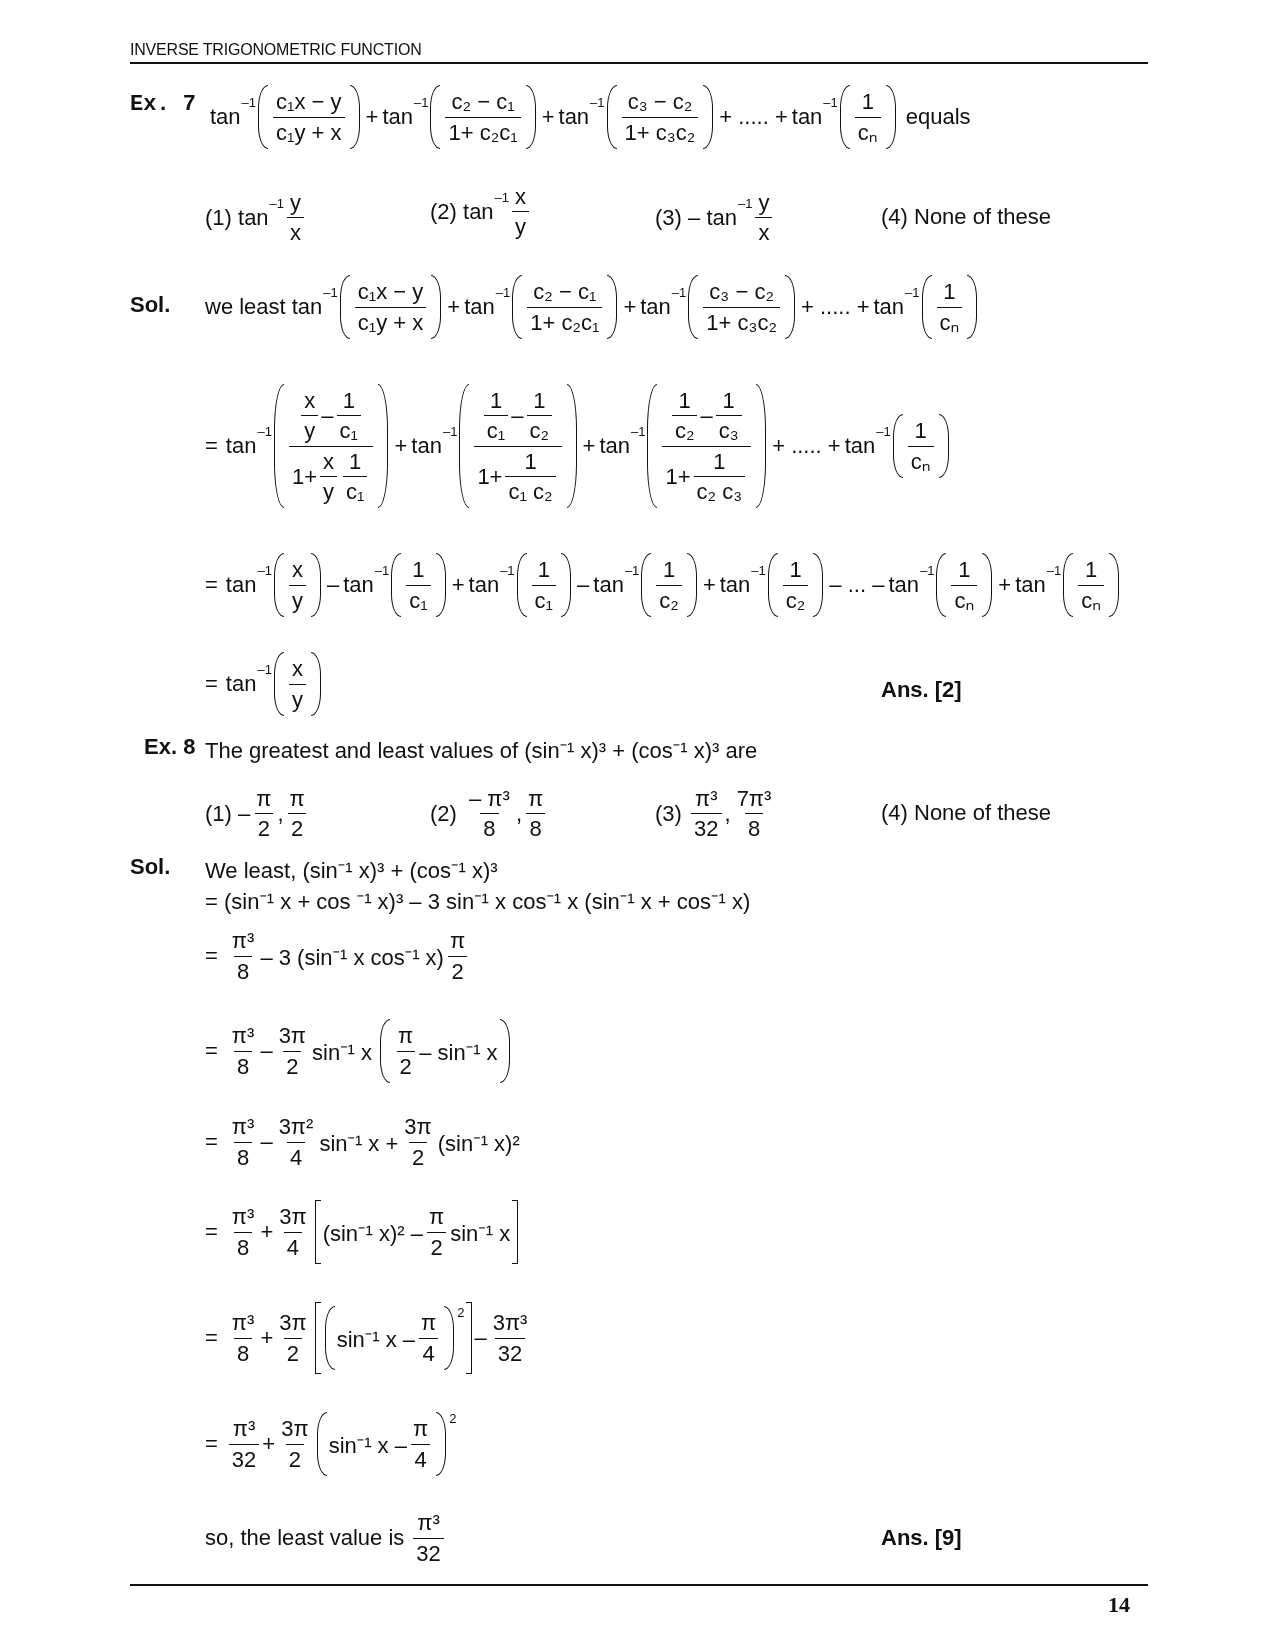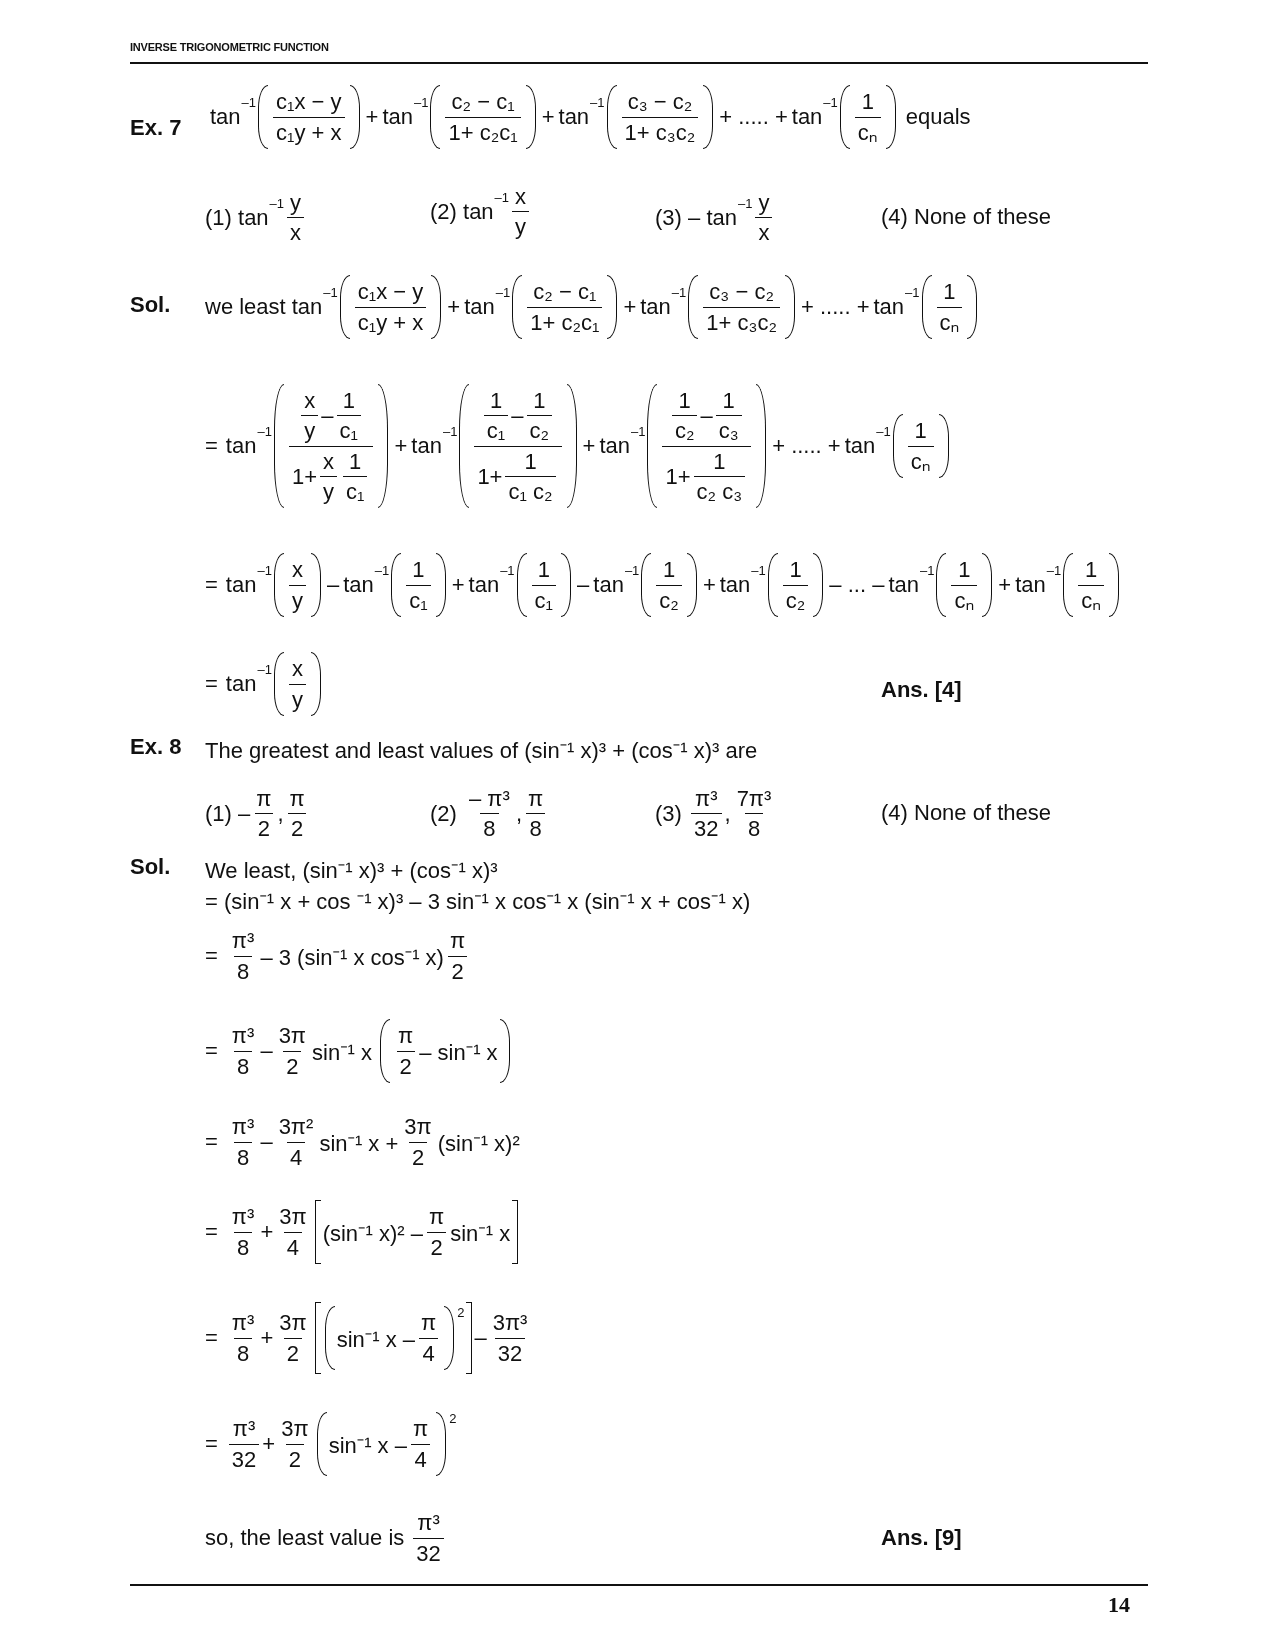--- a/index.html
+++ b/index.html
@@ -1,19 +1,19 @@
 <!DOCTYPE html>
 <html><head>
 <meta charset="utf-8">
 <style>
   * { box-sizing: border-box; margin: 0; padding: 0; }
   html, body { width: 1275px; height: 1650px; background: #ffffff; }
   body { position: relative; font-family: "Liberation Sans", sans-serif; color: #111; overflow: hidden; }
 
-  .page-header { position: absolute; left: 130px; top: 41px; font-size: 11px; font-weight: bold; letter-spacing: -0.2px; }
+  .page-header { position: absolute; left: 130px; top: 41px; font-size: 16px; font-weight: normal; letter-spacing: -0.2px; }
   .header-rule { position: absolute; left: 130px; top: 62px; width: 1018px; height: 2px; background: #111; }
   .footer-rule { position: absolute; left: 130px; top: 1584px; width: 1018px; height: 2px; background: #111; }
   .page-number { position: absolute; left: 1108px; top: 1592px; font-family: "Liberation Serif", serif; font-weight: bold; font-size: 22px; text-align: center; }
 
   .row { position: absolute; display: flex; align-items: center; font-size: 22px; white-space: nowrap; }
   .lbl { position: absolute; font-size: 22px; font-weight: bold; }
   .ans { position: absolute; font-size: 22px; font-weight: bold; }
 
   
   .m { display: inline-flex; align-items: center; }
@@ -31,21 +31,21 @@
   .rb { border-left: none; }
   .grp { display: inline-flex; align-items: stretch; }
   .grp > .inner { display: inline-flex; align-items: center; padding: 4px 0; }
 </style>
 </head>
 <body>
 
 <div class="page-header">INVERSE TRIGONOMETRIC FUNCTION</div>
 <div class="header-rule"></div>
 
-<div class="lbl" style="left:130px; top:115px;">Ex. 7</div>
+<div class="lbl" style="left:130px; top:92px;font-family:Liberation Mono, monospace;">Ex. 7</div>
 <div class="row" style="left:210px; top:84px; height:66px;">
   <span class="fn">
       <span>tan</span>
       <sup>–1</sup>
     </span>
   <span class="grp">
       <span class="lp"></span>
       <span class="inner">
         <span class="frac">
           <span class="num">c₁x − y</span>
@@ -436,23 +436,23 @@
       <span class="lp"></span>
       <span class="inner">
         <span class="frac">
           <span class="num">x</span>
           <span class="den">y</span>
         </span>
       </span>
       <span class="rp"></span>
     </span>
 </div>
-<div class="ans" style="left:881px; top:677px;">Ans. [4]</div>
-
-<div class="lbl" style="left:130px; top:734px;">Ex. 8</div>
+<div class="ans" style="left:881px; top:677px;">Ans. [2]</div>
+
+<div class="lbl" style="left:144px; top:734px;">Ex. 8</div>
 <div class="row" style="left:205px; top:734px;">The greatest and least values of (sin⁻¹ x)³ + (cos⁻¹ x)³ are</div>
 
 <div class="row" style="left:205px; top:786px;">
   <span>(1)</span>&nbsp;<span>–</span>
   <span class="frac">
       <span class="num">π</span>
       <span class="den">2</span>
     </span><span>,</span><span class="frac">
       <span class="num">π</span>
       <span class="den">2</span>

